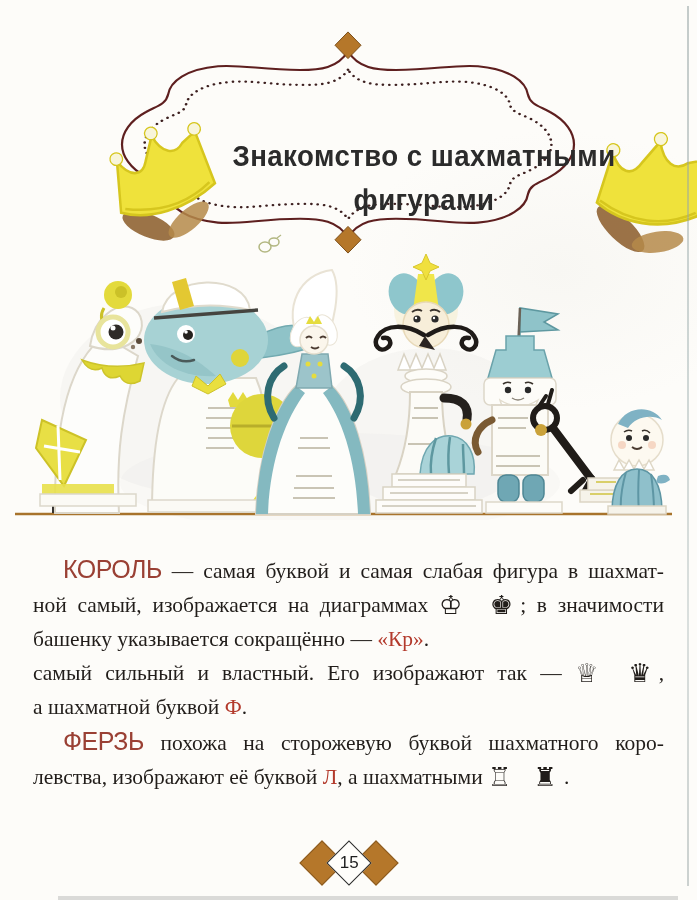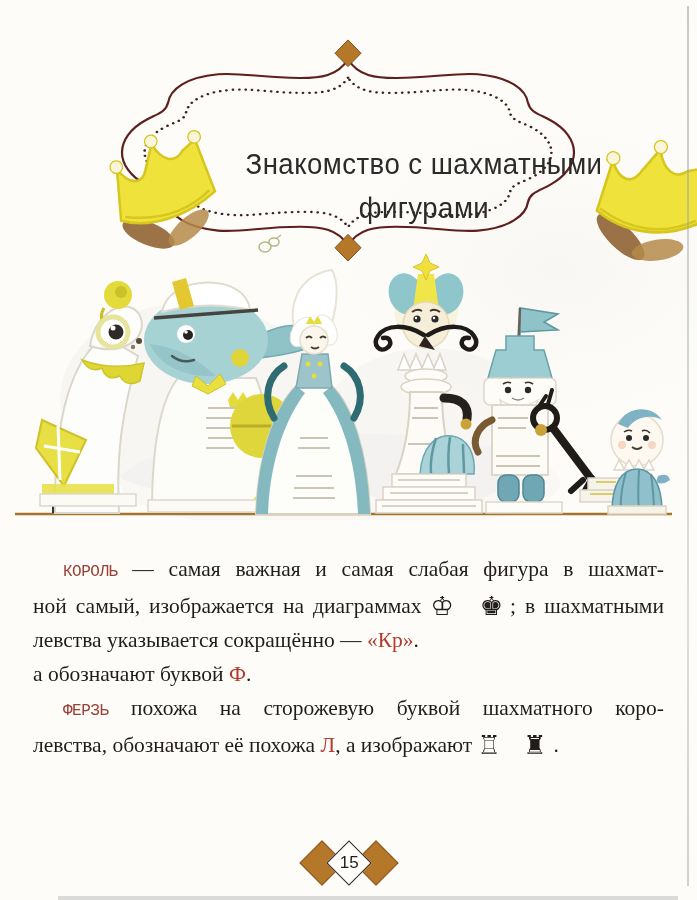--- a/index.html
+++ b/index.html
@@ -2,37 +2,37 @@
 <html><head>
 <meta charset="utf-8">
 <style>
   html,body{margin:0;padding:0;}
   body{width:697px;height:900px;position:relative;background:#fdfcf9;overflow:hidden;
        font-family:"Liberation Serif",serif;}
   .page{position:absolute;inset:0;background:
     radial-gradient(ellipse 300px 200px at 80% 30%, #f8f7f3 0%, rgba(248,247,243,0) 70%),
     #fdfcf9;}
   
-  .frame-wrap{position:absolute;left:76px;top:38px;width:544px;height:225px;}
+  .frame-wrap{position:absolute;left:76px;top:30px;width:544px;height:225px;font-weight:bold;}
   .crown{position:absolute;}
   .crown-left{left:24px;top:92px;width:126px;height:126px;transform:rotate(-16deg);}
   .crown-right{left:506px;top:100px;width:134px;height:130px;transform:rotate(12deg);}
   .title{position:absolute;left:133px;top:104px;width:430px;text-align:center;
          font-family:"Liberation Sans",sans-serif;font-size:30px;line-height:44px;
          color:#2b2b2b;transform:scaleX(.92);letter-spacing:.5px;}
   .bee{position:absolute;left:255px;top:233px;width:28px;height:22px;opacity:.75;}
   
   .illo{position:absolute;left:0;top:248px;width:697px;height:272px;}
   
   .text-block{position:absolute;left:33px;top:552px;width:631px;
               font-size:21.5px;color:#211d1a;}
   .line{line-height:34px;white-space:nowrap;}
   .line.j{white-space:normal;text-align:justify;text-align-last:justify;}
   .line.ind{padding-left:30px;}
-  .seg-lead{font-family:Liberation Mono, monospace;color:#9a4034;font-size:16px;
+  .seg-lead{font-family:Liberation Sans, sans-serif;color:#9a4034;font-size:25px;
             letter-spacing:-.5px;}
   .seg-r{color:#b33a2c;font-family:Liberation Serif, serif;}
   .seg-g{font-family:"DejaVu Sans",sans-serif;font-size:26px;line-height:1;
          letter-spacing:7px;vertical-align:-2px;}
   
   .footer{position:absolute;left:0;top:838px;width:697px;height:50px;
           display:flex;align-items:center;justify-content:center;}
   .dia{width:30px;height:30px;transform:rotate(45deg);}
   .dia-gold{background:#b5772a;border:1px solid #8a5a1f;}
   .dia-page{background:#fffefb;border:1.5px solid #2b2b2b;margin:0 -5px;
@@ -242,30 +242,31 @@
       <path d="M614,222 l5,-10 l5,9 l5,-9 l5,9 l5,-9 l5,9 l5,-9 l5,10 Z" fill="#ffffff" stroke="#ded7c6" stroke-width="1.5"></path>
       <path d="M612,264 C612,236 622,221 637,221 C652,221 662,236 662,264 Z" fill="#8fc0cb" stroke="#5e96a4" stroke-width="1.5"></path>
       <path d="M626,224 C622,238 620,252 621,264 M639,222 C638,238 638,252 639,264 M651,226 C653,240 654,252 654,264" fill="none" stroke="#5e96a4" stroke-width="2"></path>
       <path d="M658,228 q10,-4 12,4 q-8,6 -14,2" fill="#7fb2c4"></path>
       <rect x="608" y="258" width="58" height="8" fill="#f6f3ea" stroke="#dcd5c4" stroke-width="1.5"></rect>
     </g>
   </svg>
 
   <div class="text-block" id="text-block">
       <div>
-        <div class="line j ind"><span class="seg-lead">КОРОЛЬ</span><span class="seg-n"> — самая важная и самая слабая фигура в шахмат-</span></div>
-        <div class="line j"><span class="seg-n">ной самый, изображается на диаграммах </span><span class="seg-g">♔ ♚</span><span class="seg-n">; в шахматными</span></div>
-        <div class="line"><span class="seg-n">левства указывается сокращённо — </span><span class="seg-r">«Кр»</span><span class="seg-n">.</span></div>
+        <div class="line j ind"><span class="seg-lead">КОРОЛЬ</span><span class="seg-n"> — самая буквой и самая слабая фигура в шахмат-</span></div>
+        <div class="line j"><span class="seg-n">ной самый, изображается на диаграммах </span><span class="seg-g">♔ ♚</span><span class="seg-n">; в значимости</span></div>
+        <div class="line"><span class="seg-n">башенку указывается сокращённо — </span><span class="seg-r">«Кр»</span><span class="seg-n">.</span></div>
       </div>
       <div>
-        <div class="line"><span class="seg-n">а обозначают буквой </span><span class="seg-r">Ф</span><span class="seg-n">.</span></div>
+        <div class="line j"><span class="seg-n">самый сильный и властный. Его изображают так — </span><span class="seg-g">♕ ♛</span><span class="seg-n">,</span></div>
+        <div class="line"><span class="seg-n">а шахматной буквой </span><span class="seg-r">Ф</span><span class="seg-n">.</span></div>
       </div>
       <div>
         <div class="line j ind"><span class="seg-lead">ФЕРЗЬ</span><span class="seg-n"> похожа на сторожевую буквой шахматного коро-</span></div>
-        <div class="line"><span class="seg-n">левства, обозначают её похожа </span><span class="seg-r">Л</span><span class="seg-n">, а изображают </span><span class="seg-g">♖ ♜</span><span class="seg-n">.</span></div>
+        <div class="line"><span class="seg-n">левства, изображают её буквой </span><span class="seg-r">Л</span><span class="seg-n">, а шахматными </span><span class="seg-g">♖ ♜</span><span class="seg-n">.</span></div>
       </div>
     </div>
 
   <div class="footer">
     <div class="dia dia-gold"></div>
     <div class="dia dia-page">
       <span>15</span>
     </div>
     <div class="dia dia-gold"></div>
   </div>

